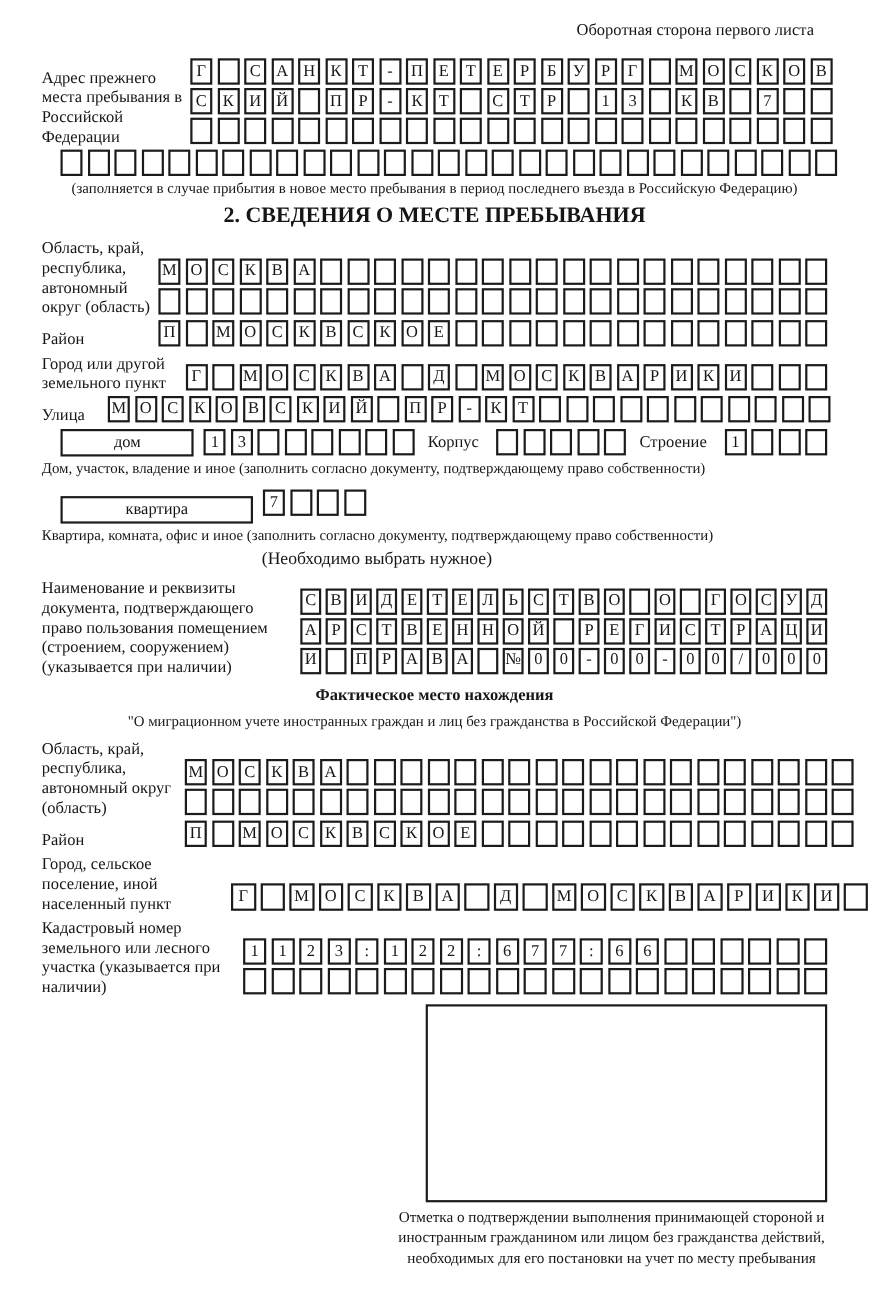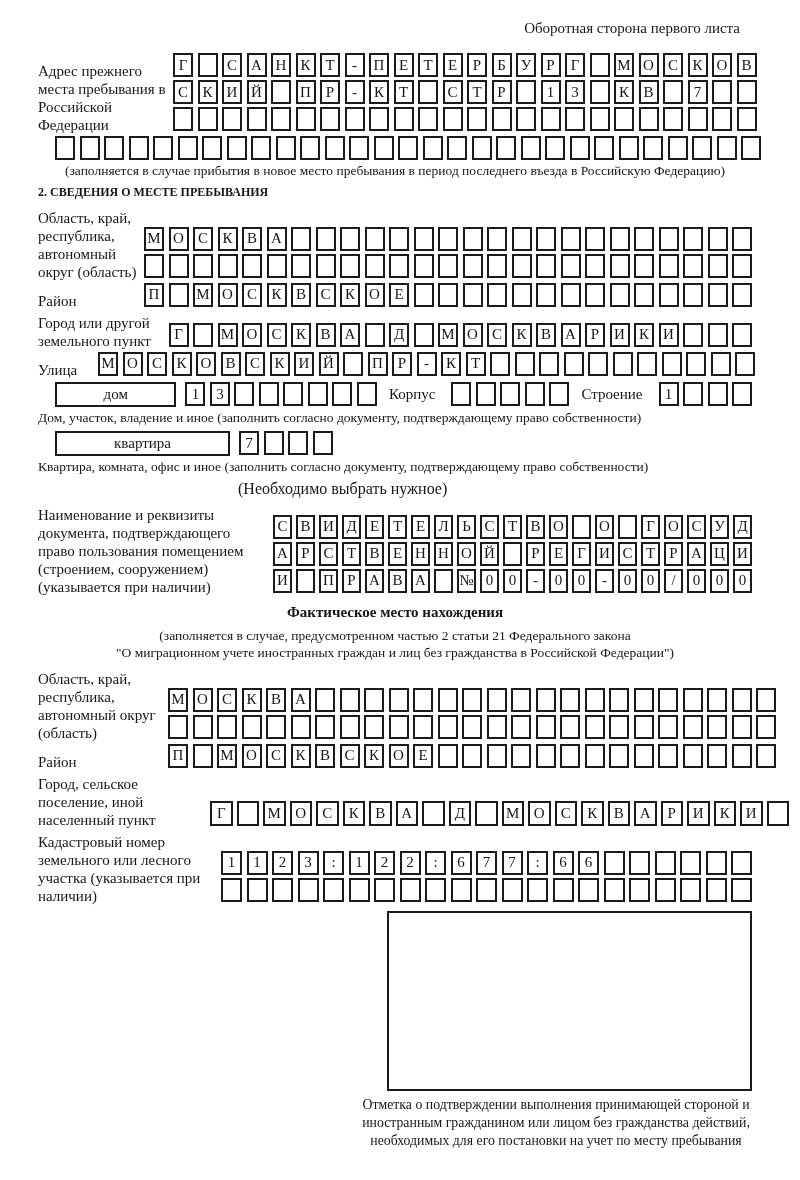--- a/index.html
+++ b/index.html
@@ -32,31 +32,31 @@
     font-size: 15px; line-height: 1; background: #fff; flex: 0 0 auto;
   }
   .cells.slim { gap: 4px; }   .cells.slim .cell { width: 19px; }
   .cells.med  { gap: 4.5px; } .cells.med  .cell { width: 21px; }
   .cells.wide { gap: 4px; }   .cells.wide .cell { width: 22.5px; height: 25px; }
   .fullrow { margin-left: 17px; margin-top: 2px; }
 
   .caption { font-size: 13.5px; line-height: 1.25; margin: 2px 0 4px 0; }
   .caption.center { text-align: center; }
 
-  .sec-title { font-weight: bold; font-size: 12px; margin: 5px 0 7px 0; }
+  .sec-title { text-align: center; font-weight: bold; font-size: 20px; margin: 5px 0 7px 0; }
   .fact-title { text-align: center; font-weight: bold; font-size: 15px; margin: 8px 0 6px 0; }
   .fact-note { text-align: center; font-size: 13.5px; line-height: 1.3; }
 
   .inline-row { display: flex; align-items: center; margin: 3px 0 3px 17px; }
   .named-box {
     display: inline-flex; align-items: center; justify-content: center;
     height: 25px; border: 2px solid #1b1b1b; font-size: 15px;
   }
   .nb-dom { width: 140px; }
-  .nb-kv  { width: 175px; }
+  .nb-kv  { width: 175px; margin-top: 12px; }
   .inline-row .cells { margin: 0 0 0 9px; }
   .inline-label { margin: 0 7px 0 12px; }
 
   .left-caption { margin: 1px 0 4px 0; }
 
   .mesto-row { display: flex; align-items: center; margin: 4px 0 2px 0; }
   .checkbox {
     display: inline-flex; align-items: center; justify-content: center;
     width: 21px; height: 23px; border: 2px solid #1b1b1b;
     font-size: 15px; margin: 0 10px 0 0;
@@ -471,21 +471,20 @@
           <span class="cell">0</span>
           <span class="cell">/</span>
           <span class="cell">0</span>
           <span class="cell">0</span>
           <span class="cell">0</span>
         </div>
     </div>
   </div>
 
   <div class="fact-title">Фактическое место нахождения</div>
-  <div class="fact-note">(заполняется в случае, предусмотренном частью 2 статьи 21 Федерального закона</div>
   <div class="fact-note" style="margin-bottom:6px">"О миграционном учете иностранных граждан и лиц без гражданства в Российской Федерации")</div>
 
   <div class="field">
     <div class="label w130">Область, край, республика, автономный округ (область)</div>
     <div class="rows">
       <div class="cells">
           <span class="cell">М</span>
           <span class="cell">О</span>
           <span class="cell">С</span>
           <span class="cell">К</span>

